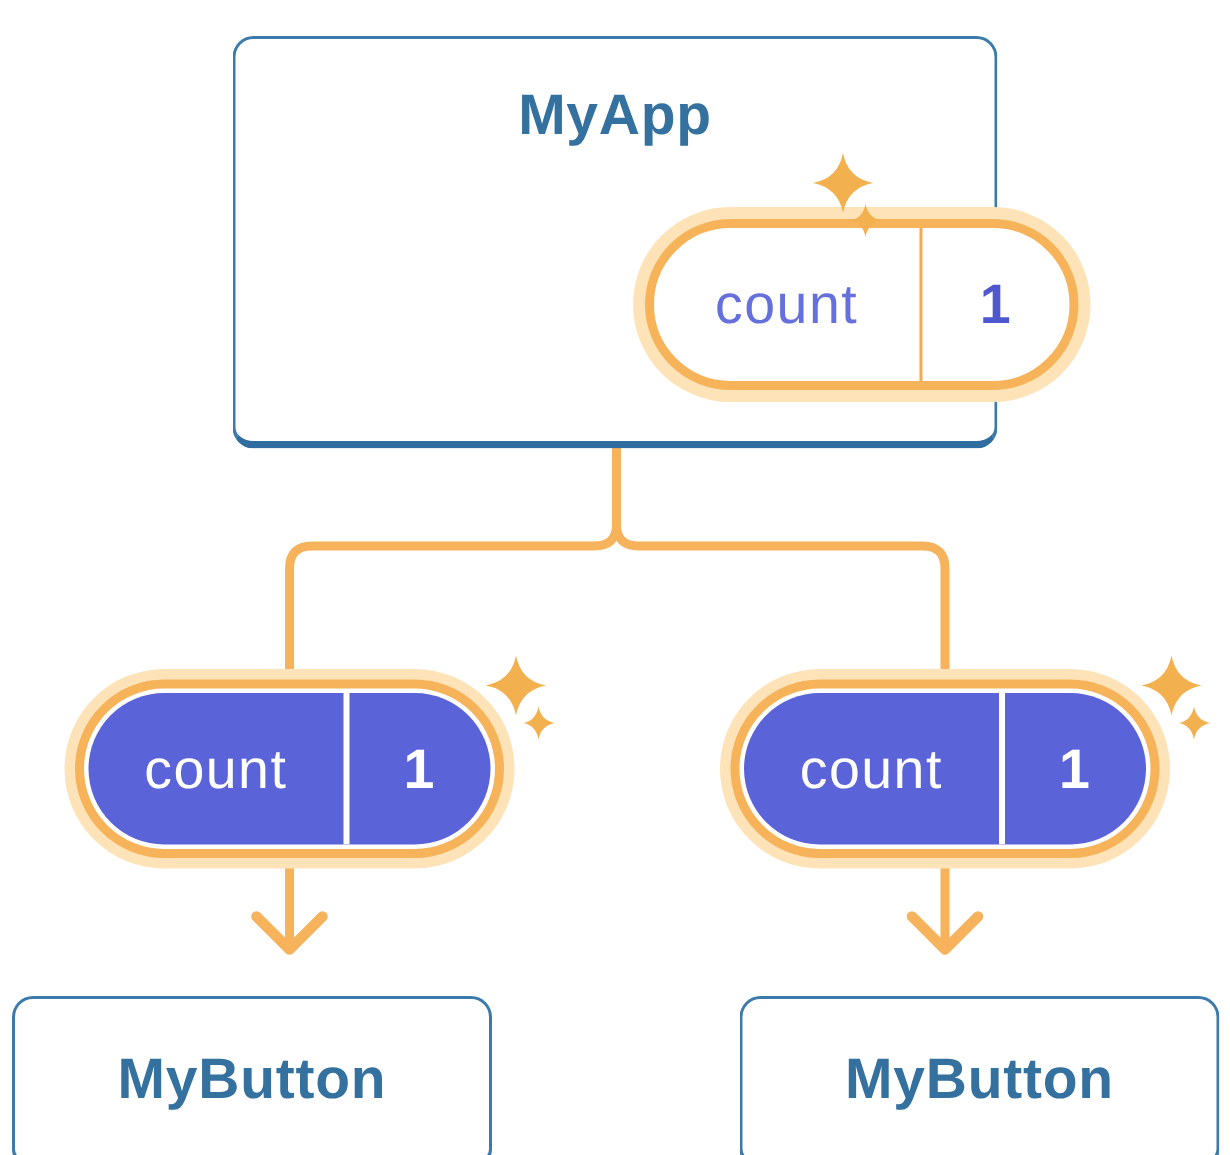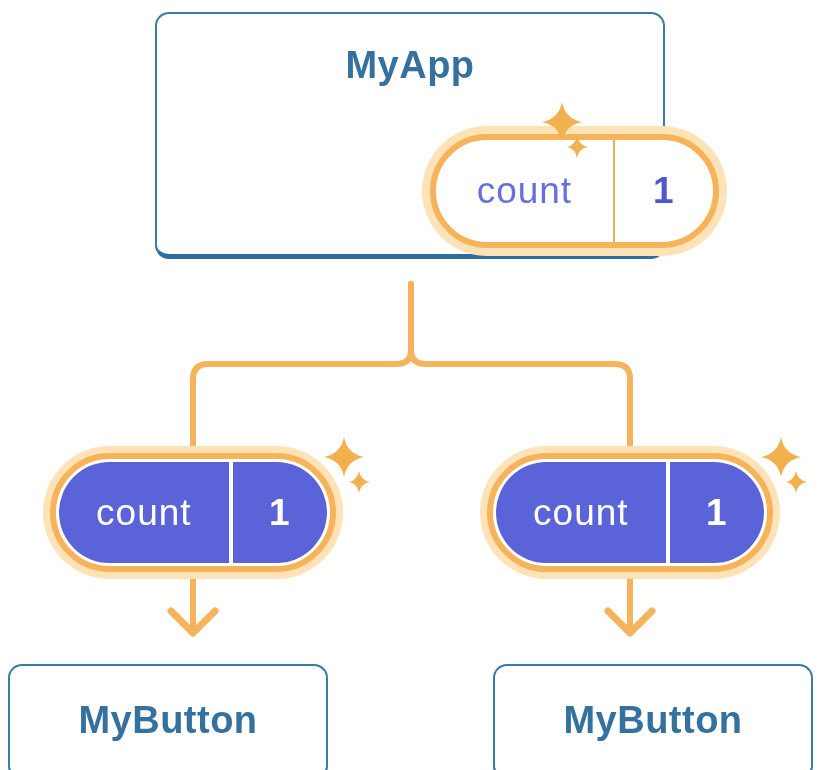--- a/index.html
+++ b/index.html
@@ -35,21 +35,21 @@
   
   .card {
     position: absolute;
     box-sizing: border-box;
     background: var(--card-bg, #ffffff);
     border: 2px solid var(--card-border, #3B7AA9);
     border-bottom: 5px solid var(--card-border-bottom, #2E6D9E);
     border-radius: 14px;
     z-index: 1;
   }
-  .root-card { left: 155px; top: 12px; width: 510px; height: 247px; }
+  .root-card { left: 155px; top: 24px; width: 510px; height: 275px; }
   .child-card {
     top: 664px; width: 320px; height: 116px;
     display: flex; align-items: center; justify-content: center;
   }
   .child-card-left  { left: 8px; }
   .child-card-right { left: 493px; }
 
   .card-title {
     color: var(--heading-text, #35719F);
     font-size: 38px;

